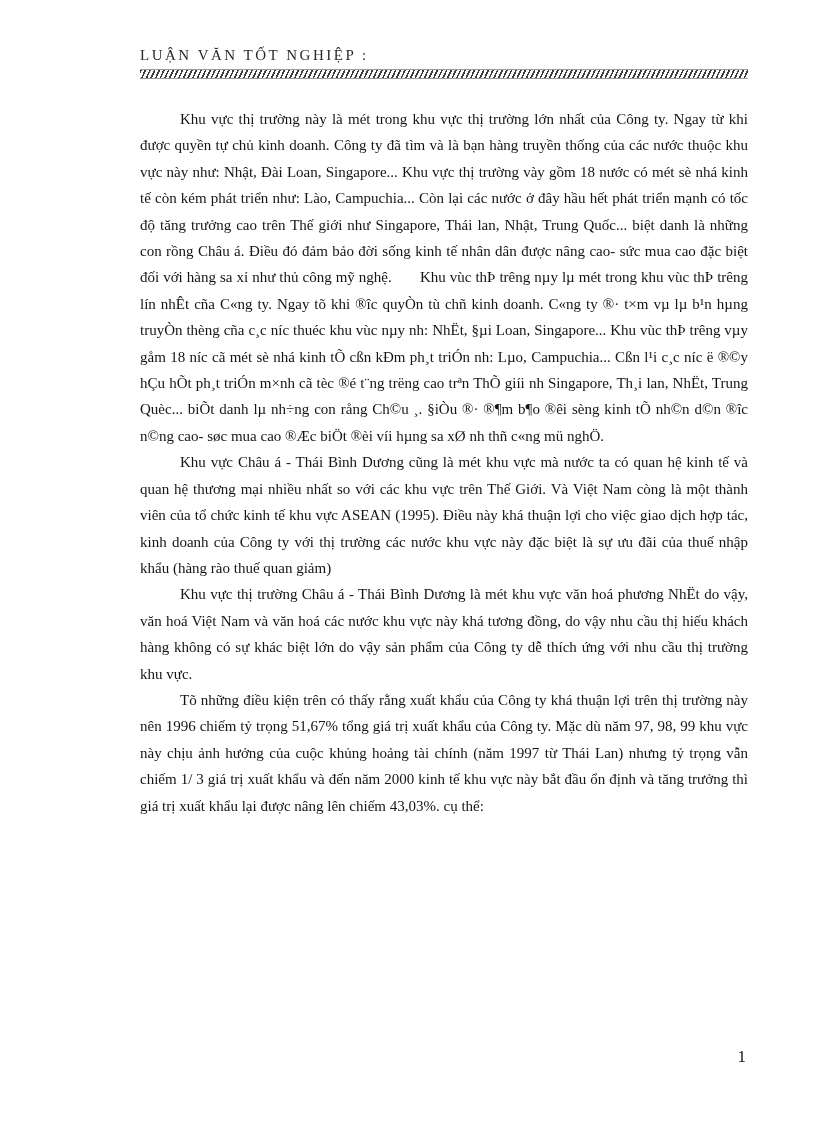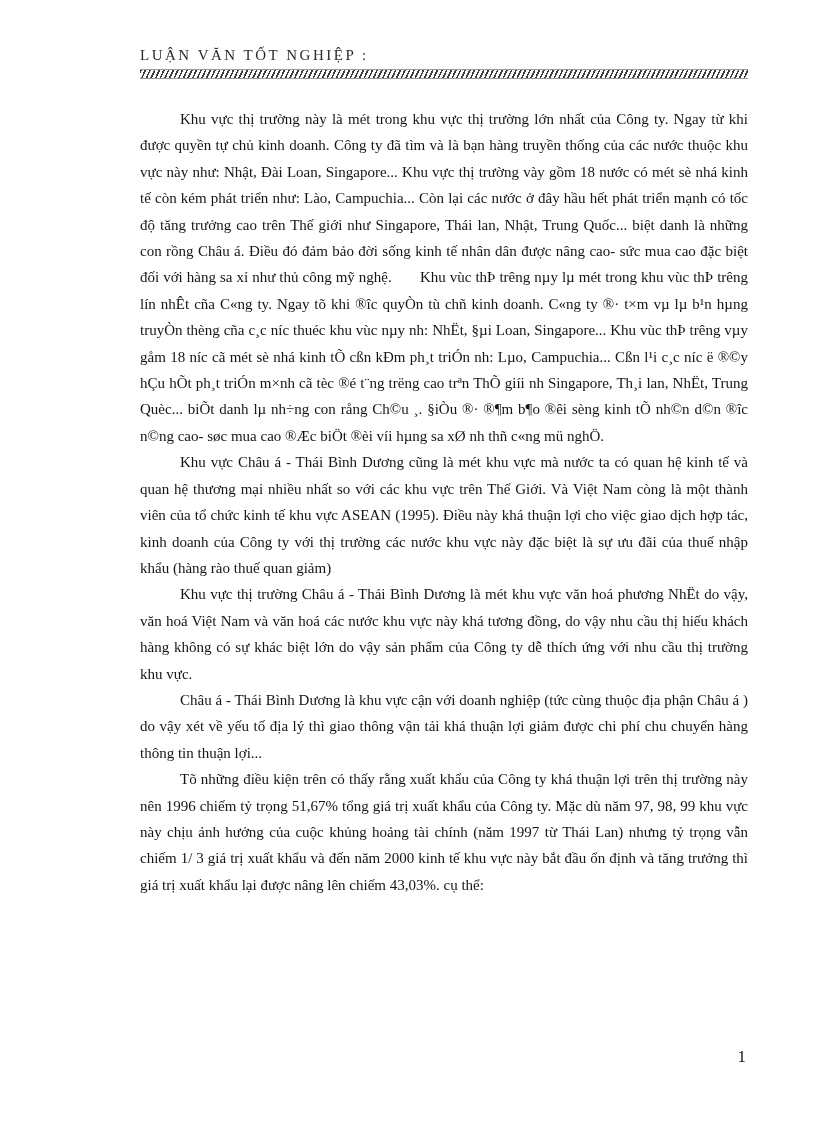--- a/index.html
+++ b/index.html
@@ -68,19 +68,18 @@
 
   <header class="doc-header">
     <div class="header-title">LUẬN VĂN TỐT NGHIỆP :</div>
     <div class="header-rule"></div>
   </header>
 
   <main class="body-text">
     <p>Khu vực thị trường này là mét trong khu vực thị trường lớn nhất của Công ty. Ngay từ khi được quyền tự chủ kinh doanh. Công ty đã tìm và là bạn hàng truyền thống của các nước thuộc khu vực này như: Nhật, Đài Loan, Singapore... Khu vực thị trường vày gồm 18 nước có mét sè nhá kinh tế còn kém phát triển như: Lào, Campuchia... Còn lại các nước ở đây hầu hết phát triển mạnh có tốc độ tăng trưởng cao trên Thế giới như Singapore, Thái lan, Nhật, Trung Quốc... biệt danh là những con rồng Châu á. Điều đó đảm bảo đời sống kinh tế nhân dân được nâng cao- sức mua cao đặc biệt đối với hàng sa xỉ như thủ công mỹ nghệ. &nbsp; &nbsp; &nbsp; Khu vùc thÞ trêng nµy lµ mét trong khu vùc thÞ trêng lín nhÊt cña C«ng ty. Ngay tõ khi ®îc quyÒn tù chñ kinh doanh. C«ng ty ®· t×m vµ lµ b¹n hµng truyÒn thèng cña c¸c níc thuéc khu vùc nµy nh: NhËt, §µi Loan, Singapore... Khu vùc thÞ trêng vµy gåm 18 níc cã mét sè nhá kinh tÕ cßn kÐm ph¸t triÓn nh: Lµo, Campuchia... Cßn l¹i c¸c níc ë ®©y hÇu hÕt ph¸t triÓn m×nh cã tèc ®é t¨ng trëng cao trªn ThÕ giíi nh Singapore, Th¸i lan, NhËt, Trung Quèc... biÕt danh lµ nh÷ng con rång Ch©u ¸. §iÒu ®· ®¶m b¶o ®êi sèng kinh tÕ nh©n d©n ®îc n©ng cao- søc mua cao ®Æc biÖt ®èi víi hµng sa xØ nh thñ c«ng mü nghÖ.</p>
     <p>Khu vực Châu á - Thái Bình Dương cũng là mét khu vực mà nước ta có quan hệ kinh tế và quan hệ thương mại nhiều nhất so với các khu vực trên Thế Giới. Và Việt Nam còng là một thành viên của tổ chức kinh tế khu vực ASEAN (1995). Điều này khá thuận lợi cho việc giao dịch hợp tác, kinh doanh của Công ty với thị trường các nước khu vực này đặc biệt là sự ưu đãi của thuế nhập khẩu (hàng rào thuế quan giảm)</p>
     <p>Khu vực thị trường Châu á - Thái Bình Dương là mét khu vực văn hoá phương NhËt do vậy, văn hoá Việt Nam và văn hoá các nước khu vực này khá tương đồng, do vậy nhu cầu thị hiếu khách hàng không có sự khác biệt lớn do vậy sản phẩm của Công ty dễ thích ứng với nhu cầu thị trường khu vực.</p>
-    <p>Châu á - Thái Bình Dương là khu vực cận với doanh nghiệp (tức cùng thuộc địa phận Châu á ) do vậy xét về yếu tố địa lý thì giao thông vận tải khá thuận lợi giảm được chi phí chu chuyển hàng thông tin thuận lợi...</p>
     <p>Tõ những điều kiện trên có thấy rằng xuất khẩu của Công ty khá thuận lợi trên thị trường này nên 1996 chiếm tỷ trọng 51,67% tổng giá trị xuất khẩu của Công ty. Mặc dù năm 97, 98, 99 khu vực này chịu ảnh hưởng của cuộc khủng hoảng tài chính (năm 1997 từ Thái Lan) nhưng tỷ trọng vẫn chiếm 1/ 3 giá trị xuất khẩu và đến năm 2000 kinh tế khu vực này bắt đầu ổn định và tăng trưởng thì giá trị xuất khẩu lại được nâng lên chiếm 43,03%. cụ thể:</p>
   </main>
 
   <div class="page-number">1</div>
 
 </div>
 
 </body></html>

